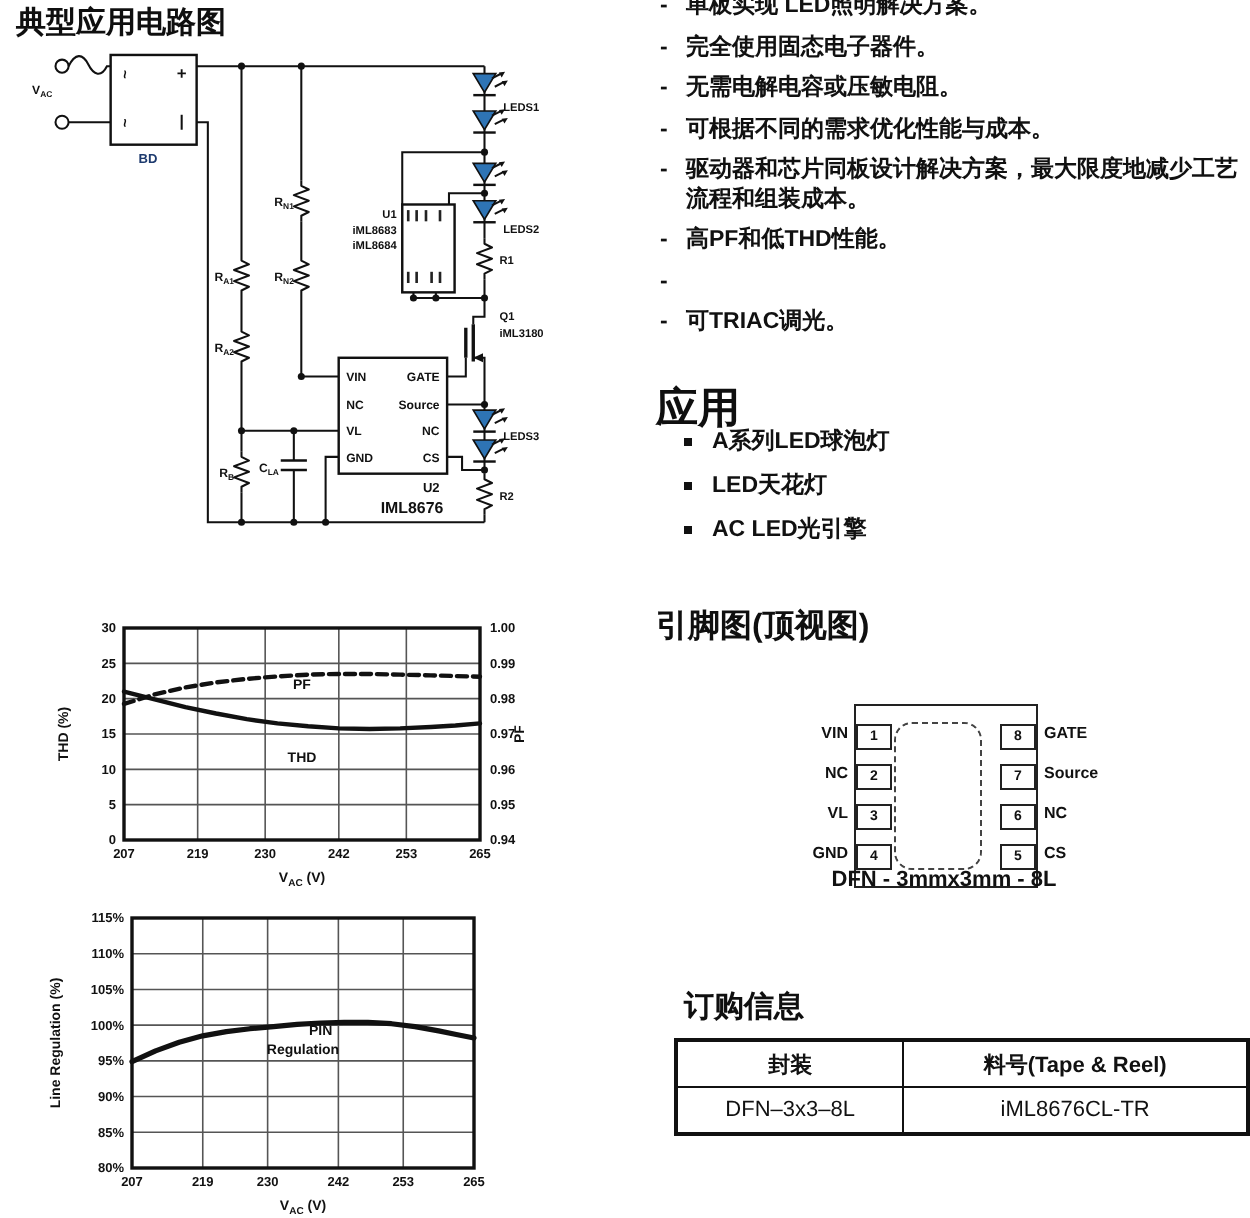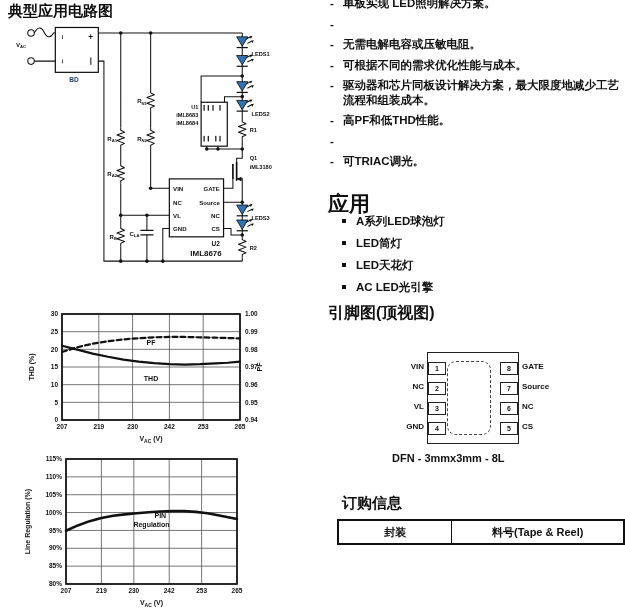--- a/index.html
+++ b/index.html
@@ -24,21 +24,21 @@
 
   
   #pindiag{left:385px;top:345px;width:230px;height:130px;}
   .pkg{position:absolute;left:42px;top:7px;width:90px;height:90px;border:1.6px solid #222;}
   .pad{position:absolute;left:62px;top:16px;width:42px;height:72px;border:1px dashed #444;border-radius:9px;}
   .pinbox{position:absolute;width:16px;height:11px;border:1.2px solid #222;background:#fff;
           font-size:7px;font-weight:bold;text-align:center;line-height:11px;}
   .pinlbl{position:absolute;font-size:8px;font-weight:bold;line-height:12px;}
   .pinlbl.l{left:0;width:39px;text-align:right;}
   .pinlbl.r{left:137px;width:60px;text-align:left;}
-  #pkg-caption{position:absolute;left:7px;top:107px;width:160px;
+  #pkg-caption{position:absolute;left:7px;top:89px;width:160px;text-align:center;
                font-size:11px;font-weight:bold;}
 
   
   #order-table{position:absolute;left:337px;top:519px;border-collapse:collapse;border:2px solid #111;}
   #order-table th,#order-table td{border:1px solid #111;text-align:center;font-size:11px;padding:2px 20px;height:18px;}
   #order-table th{font-weight:bold;}
   .c1{width:95px;} .c2{width:168px;}
 
   
   svg{overflow:visible;}
@@ -279,20 +279,21 @@
     <text x="151.5" y="151" class="atitle" text-anchor="middle"><tspan>V</tspan><tspan dy="1.8" font-size="5">AC</tspan><tspan dy="-1.8"> (V)</tspan></text>
   </svg>
 
 <div class="abs" id="features">
   <div class="feat-row">
       <span class="feat-dash">-</span>
       <span>单板实现 LED照明解决方案。</span>
     </div>
   <div class="feat-row">
       <span class="feat-dash">-</span>
+      <span>完全使用固态电子器件。</span>
     </div>
   <div class="feat-row">
       <span class="feat-dash">-</span>
       <span>无需电解电容或压敏电阻。</span>
     </div>
   <div class="feat-row">
       <span class="feat-dash">-</span>
       <span>可根据不同的需求优化性能与成本。</span>
     </div>
   <div class="feat-row">
@@ -310,24 +311,20 @@
       <span class="feat-dash">-</span>
       <span>可TRIAC调光。</span>
     </div>
 </div>
 
 <h2 class="abs sec-title" id="apps-title">应用</h2>
 <div class="abs" id="apps">
   <div class="app-row">
       <span class="sq-bullet"></span>
       <span>A系列LED球泡灯</span>
-    </div>
-  <div class="app-row">
-      <span class="sq-bullet"></span>
-      <span>LED筒灯</span>
     </div>
   <div class="app-row">
       <span class="sq-bullet"></span>
       <span>LED天花灯</span>
     </div>
   <div class="app-row">
       <span class="sq-bullet"></span>
       <span>AC LED光引擎</span>
     </div>
 </div>
@@ -360,14 +357,18 @@
   <div id="pkg-caption">DFN - 3mmx3mm - 8L</div>
 </div>
 
 <h2 class="abs sec-title" id="ordering-title">订购信息</h2>
 <table id="order-table">
   <tbody>
       <tr>
     <th class="c1">封装</th>
     <th class="c2">料号(Tape &amp; Reel)</th>
   </tr>
+  <tr>
+    <td>DFN–3x3–8L</td>
+    <td>iML8676CL-TR</td>
+  </tr>
 </tbody>
   </table>
 
 </body></html>

